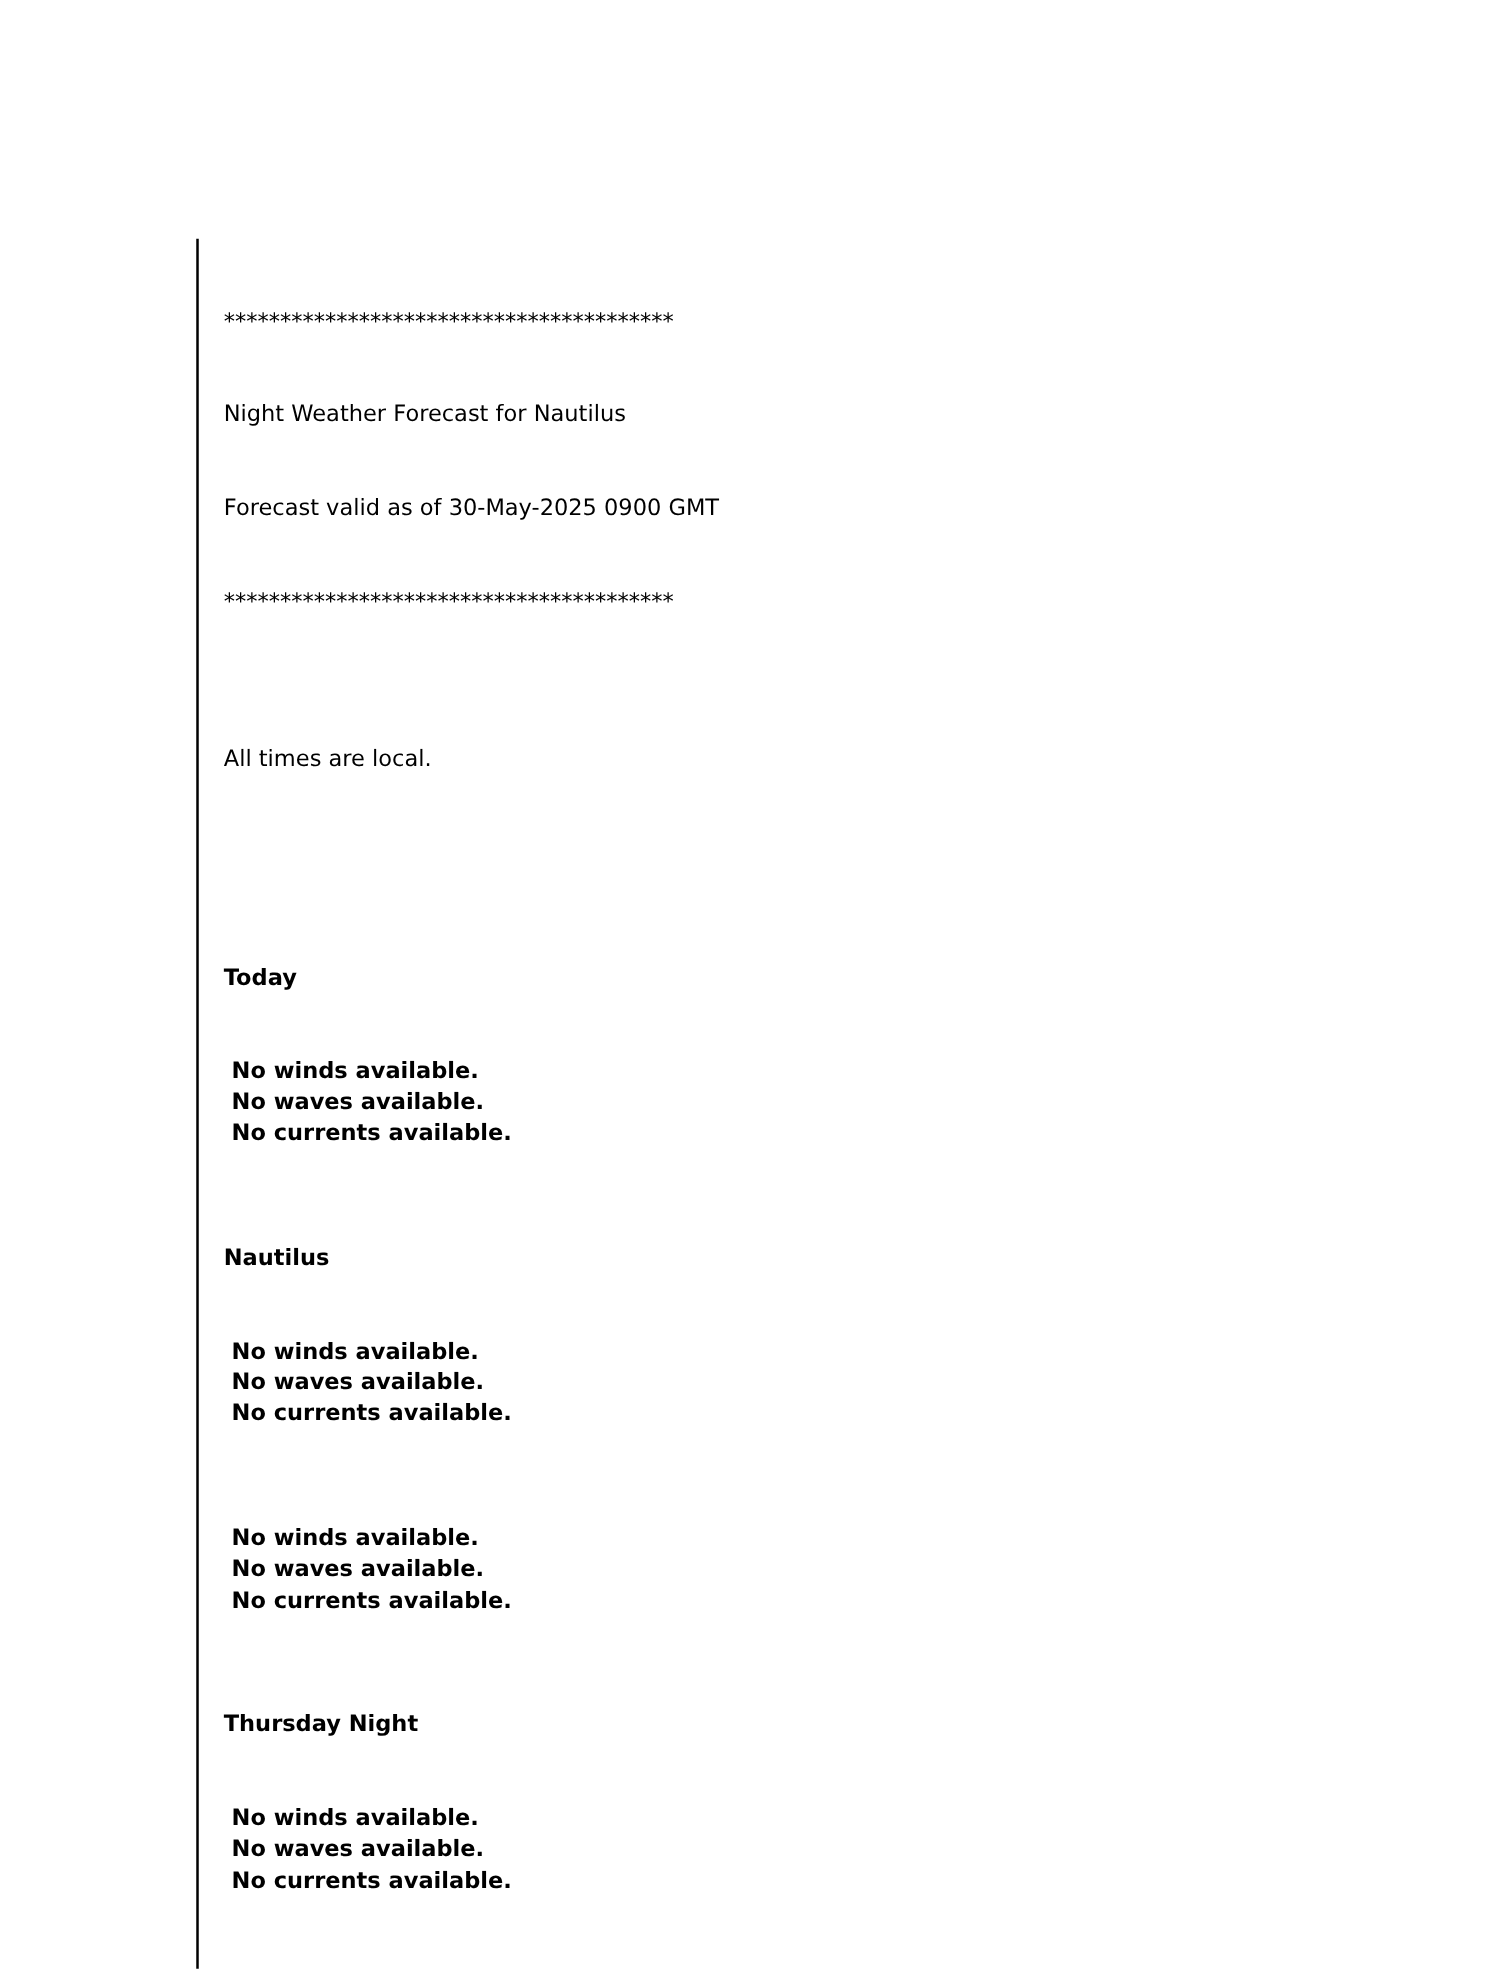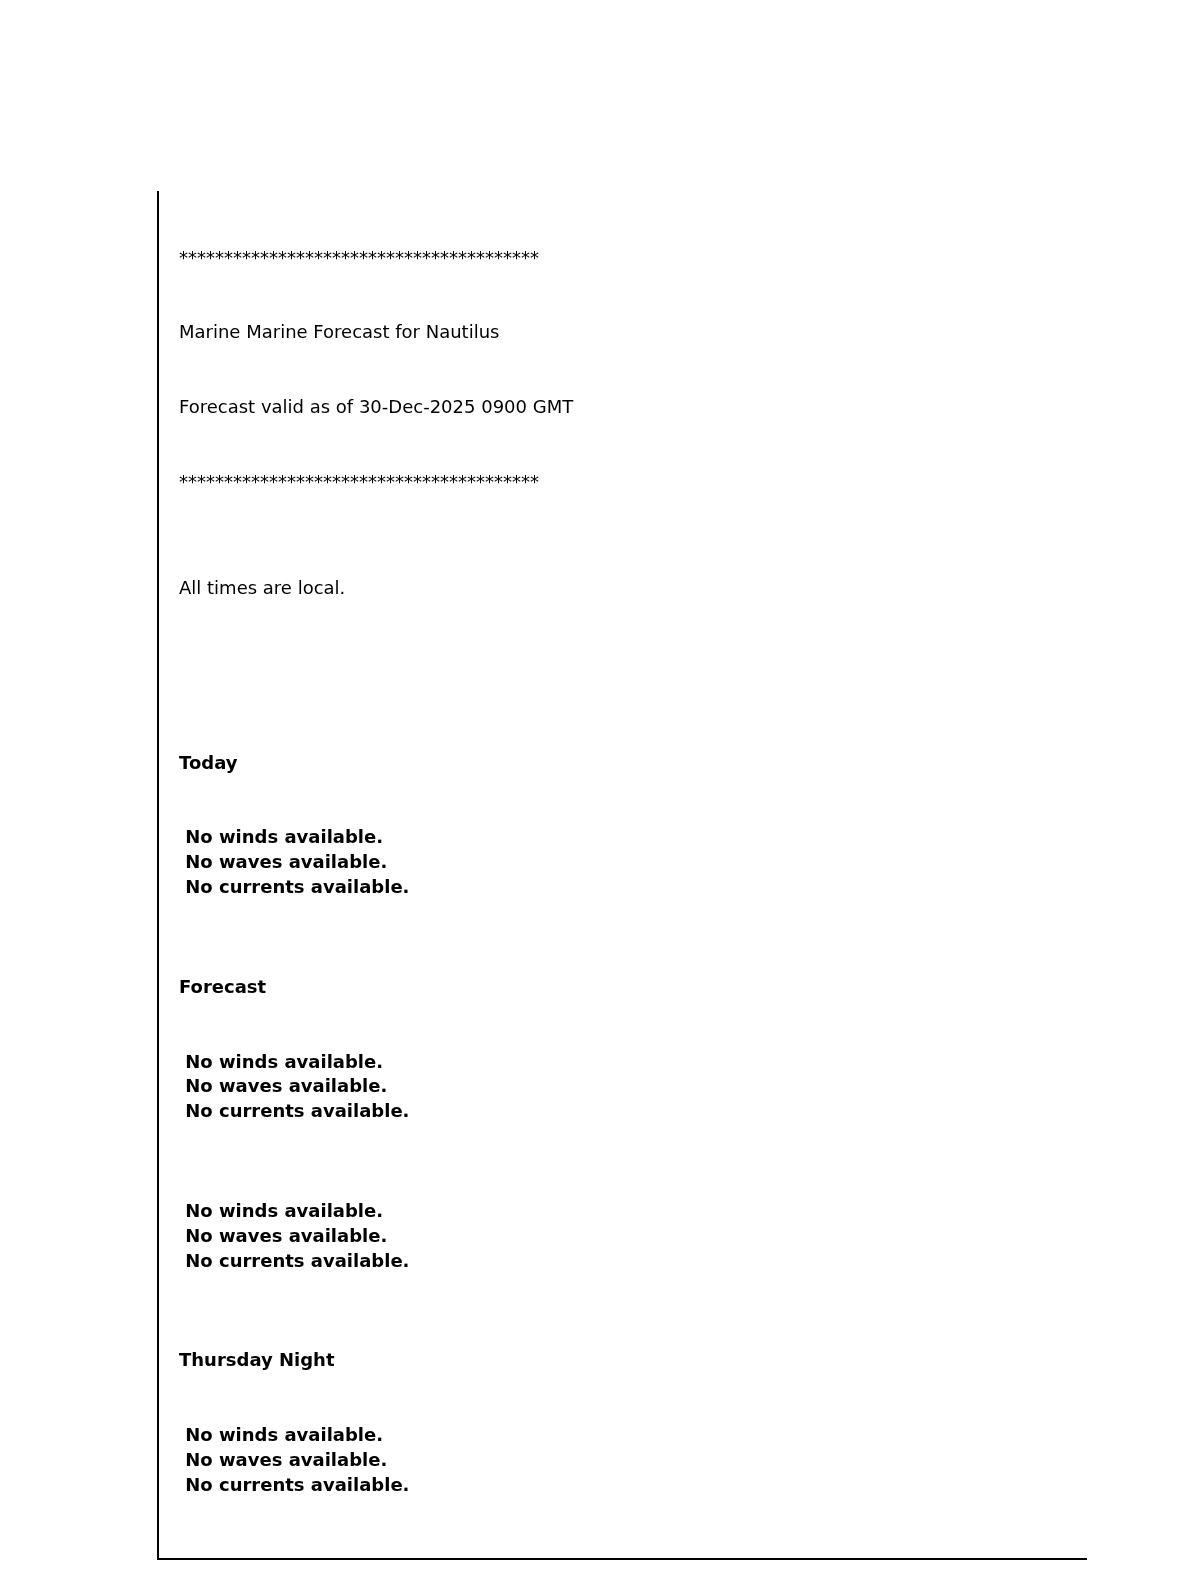--- a/index.html
+++ b/index.html
@@ -19,47 +19,47 @@
   }
   .forecast-box {
     box-sizing: border-box;
     margin: 116px 0 0 157px;
     width: 930px;
     border-left: 2px solid #000000;
     border-bottom: 2px solid #000000;
     padding: 5px 10px 10px 20px;
   }
   .note {
-    margin-top: 7px;
+    margin-top: 27px;
   }
   .section {
     margin-top: 24.9px;
     font-weight: bold;
   }
   .line {
     min-height: 24.9px;
   }
 </style>
 </head>
 <body>
 
 <div class="doc">
 
   <div class="forecast-box">
     <div class="line">****************************************</div>
-    <div class="line">Marine Marine Forecast for Nautilus</div>
-    <div class="line">Forecast valid as of 30-Dec-2025 0900 GMT</div>
+    <div class="line">Night Weather Forecast for Nautilus</div>
+    <div class="line">Forecast valid as of 30-May-2025 0900 GMT</div>
     <div class="line">****************************************</div>
 
     <div class="line note">All times are local.</div>
 
     <div id="sections-in-box"><div class="section">
     <div class="line">Today</div>
   <div class="line"> No winds available.</div><div class="line"> No waves available.</div><div class="line"> No currents available.</div></div><div class="section">
-    <div class="line">Forecast</div>
+    <div class="line">Nautilus</div>
   <div class="line"> No winds available.</div><div class="line"> No waves available.</div><div class="line"> No currents available.</div></div><div class="section">
   <div class="line"> No winds available.</div><div class="line"> No waves available.</div><div class="line"> No currents available.</div></div><div class="section">
     <div class="line">Thursday Night</div>
   <div class="line"> No winds available.</div><div class="line"> No waves available.</div><div class="line"> No currents available.</div></div></div>
   </div>
 
   
 
 </div>
 

